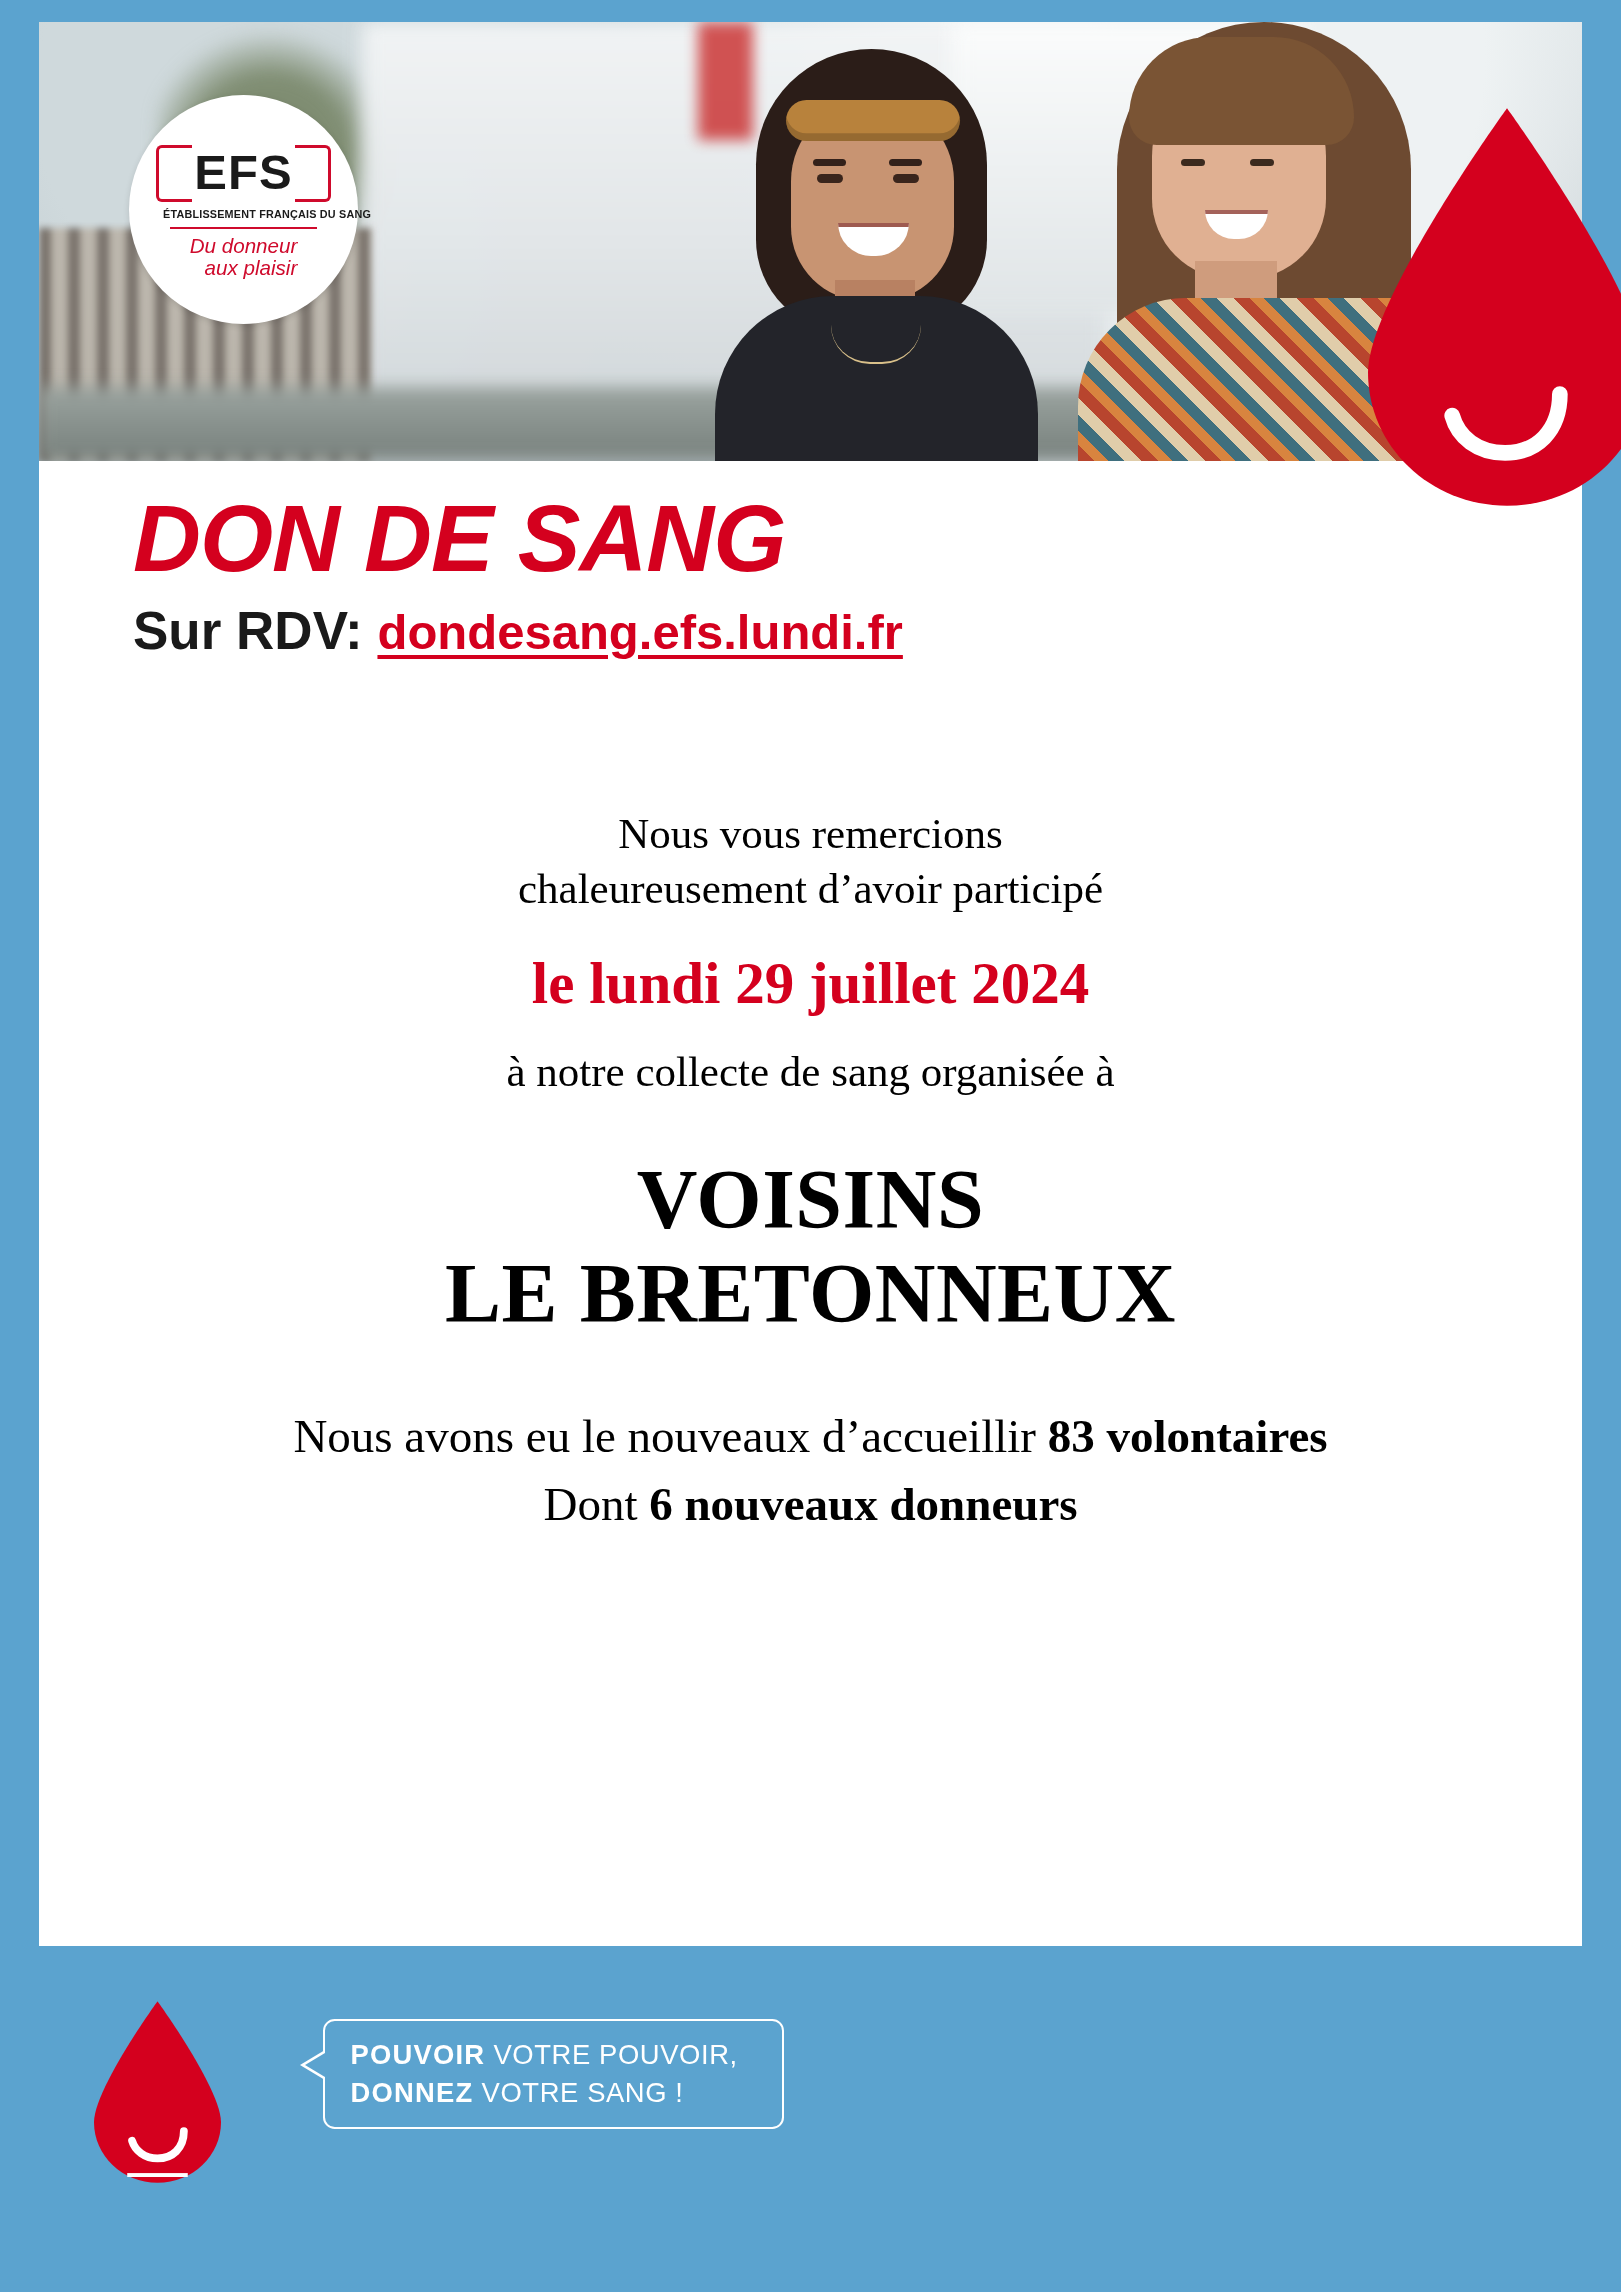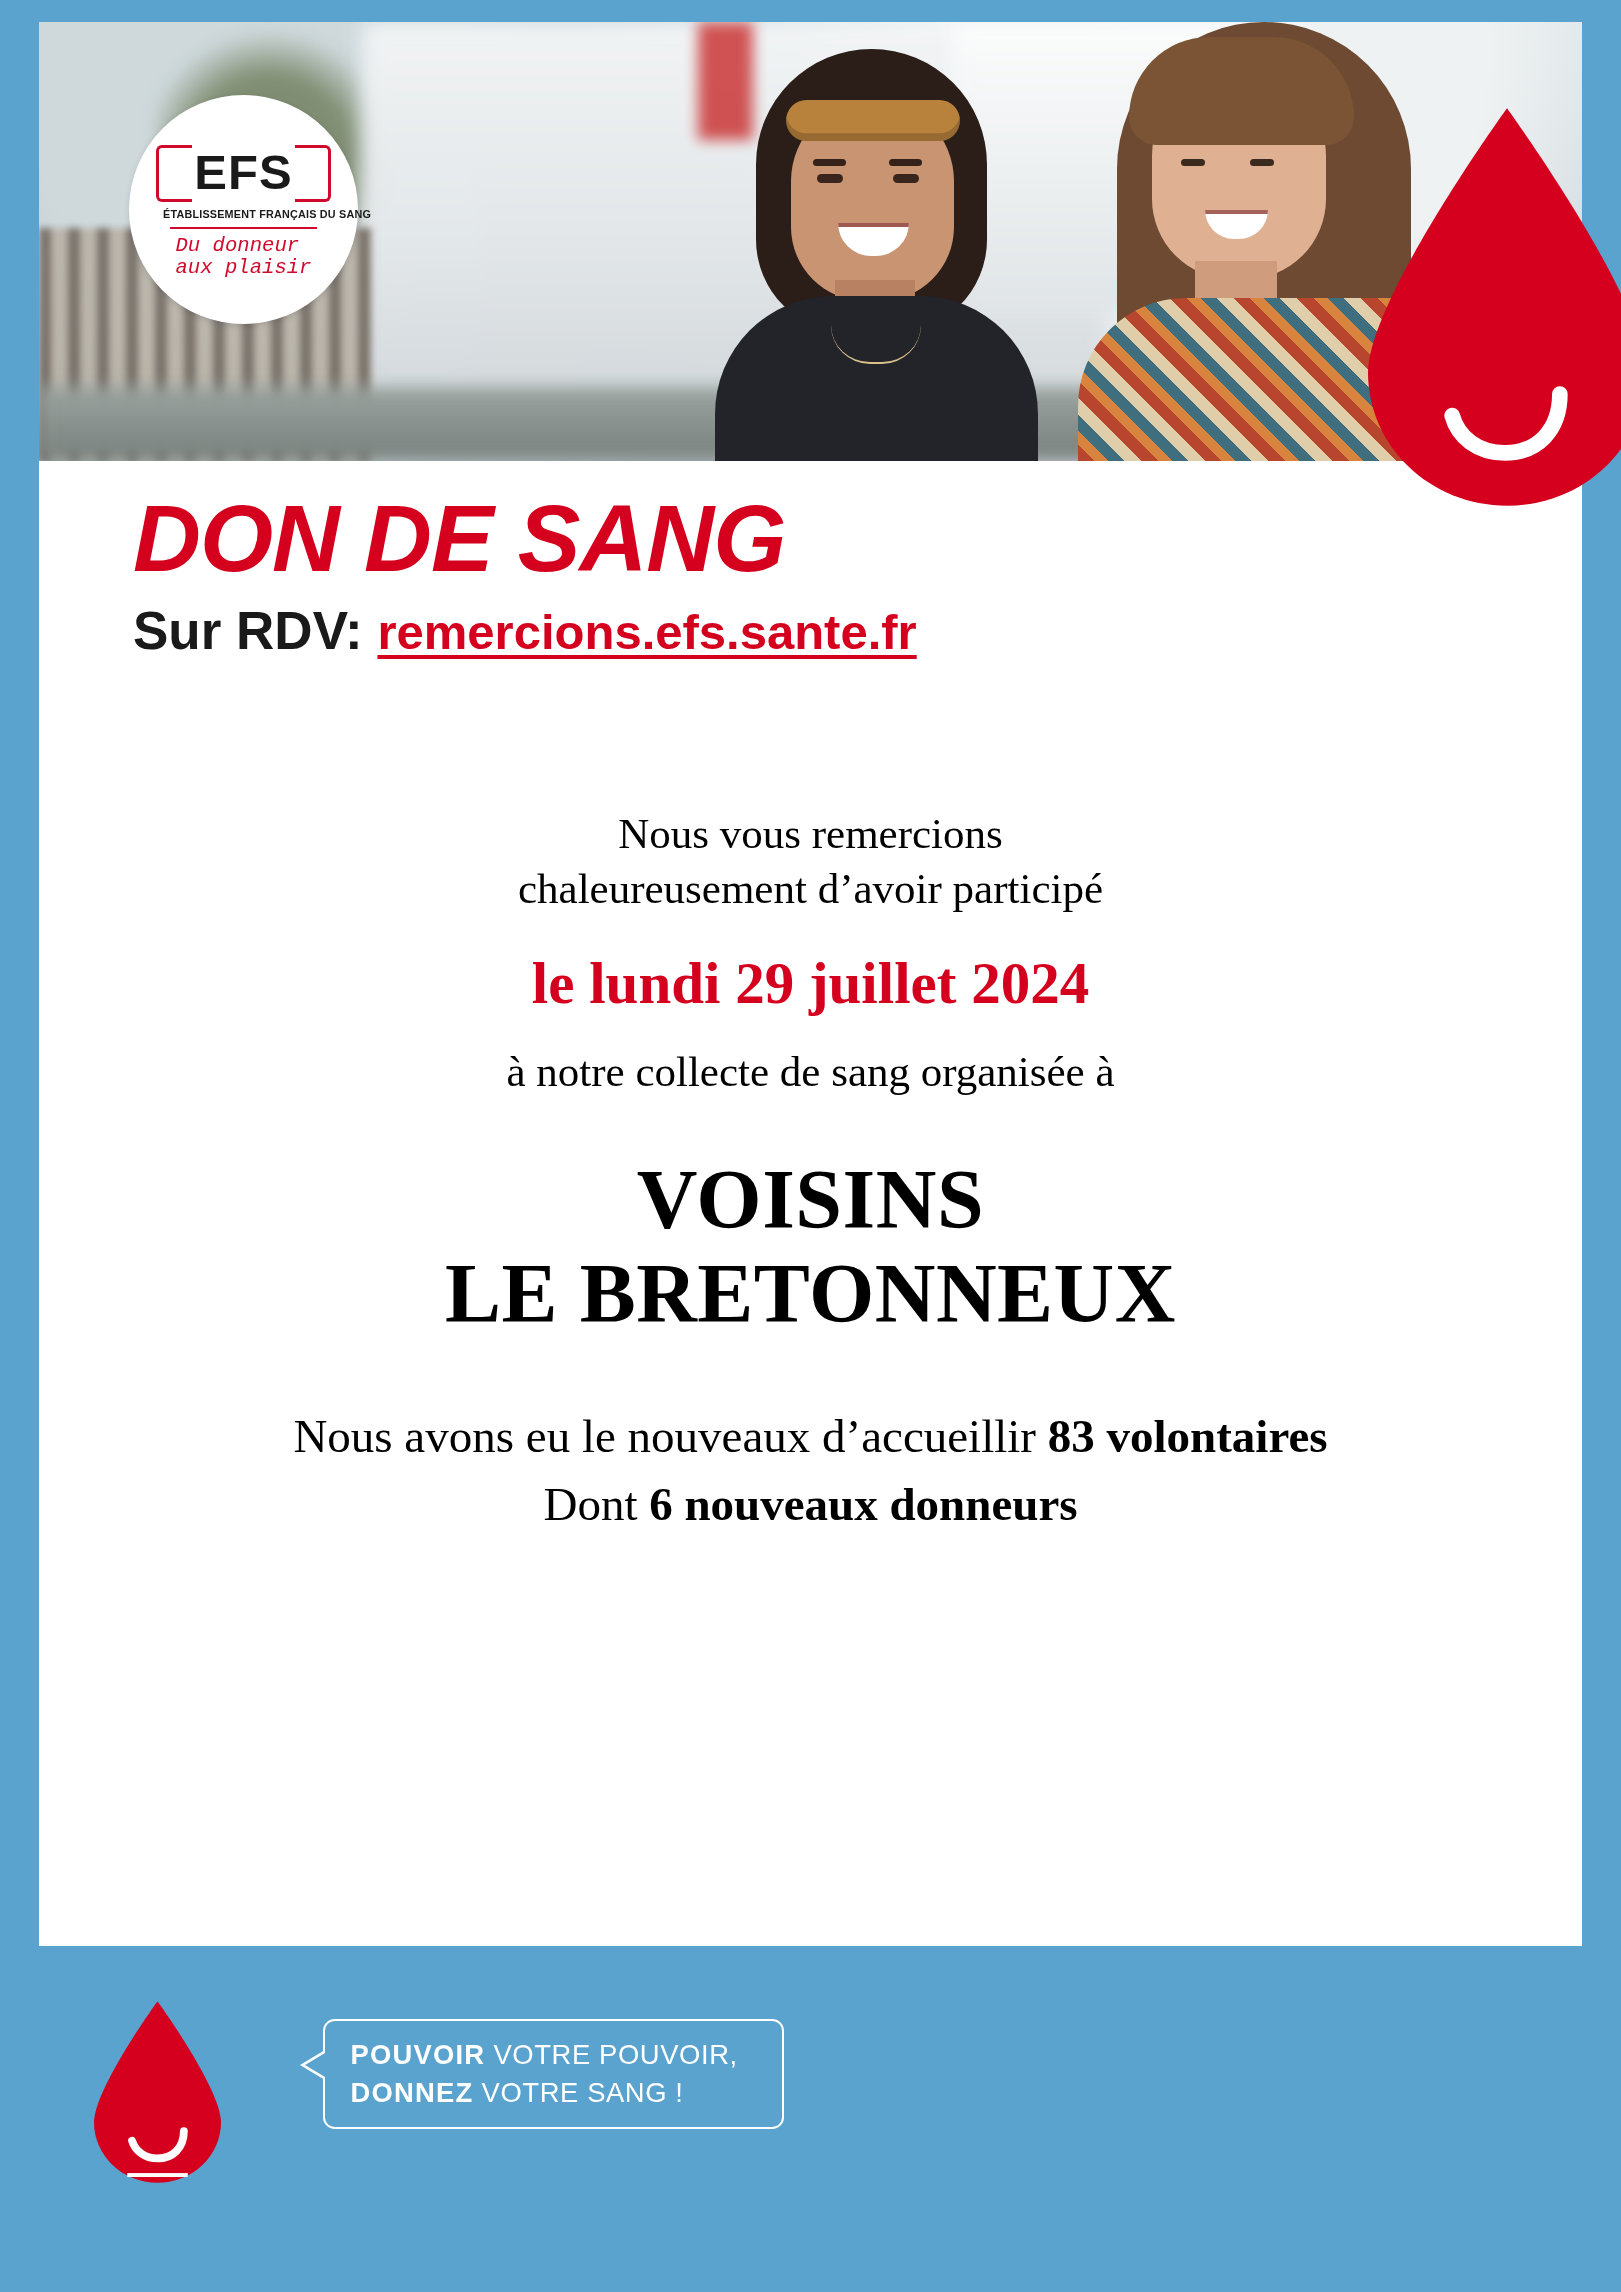--- a/index.html
+++ b/index.html
@@ -237,26 +237,26 @@
     letter-spacing: 0.2px;
     color: #1a1a1a;
     margin-top: 3.9px;
     white-space: nowrap;
     padding-left: 47px;
   }
   .efs-rule {
     width: 147px; height: 2px; background: #cf0a2c; margin: 6.9px 0 5.9px 0;
   }
   .efs-tag {
-    font-family: Liberation Mono, monospace;
+    font-family: Liberation Sans, sans-serif;
     font-style: italic;
     font-size: 20.6px;
     color: #cf0a2c;
     line-height: 1.08;
-    text-align: left;
+    text-align: right;
   }
 
   
   .drop-big {
     position: absolute;
     left: 1329px;
     top: 86px;
     width: 278px;
     height: 398px;
     z-index: 5;
@@ -457,21 +457,21 @@
       <svg viewBox="0 0 284 406" width="278" height="398" aria-hidden="true">
         <path d="M142 0 C142 0 284 196 284 270 C284 345 221 406 142 406 C63 406 0 345 0 270 C0 196 142 0 142 0 Z" fill="#d4001e"></path>
         <path d="M196 292 C196 330 172 352 140 352 C112 352 92 336 86 314" fill="none" stroke="#ffffff" stroke-width="16" stroke-linecap="round"></path>
       </svg>
     </div>
 
     <div class="headline-block">
       <div class="headline">DON DE SANG</div>
       <div class="subline">
         <span>Sur RDV</span><span class="sep">:</span>
-        <span class="url">remercions.efs.sante.fr</span>
+        <span class="url">dondesang.efs.lundi.fr</span>
       </div>
     </div>
 
     <div class="body-block">
       <p class="thanks">
         <span>Nous vous remercions</span><br>
         <span>chaleureusement d’avoir participé</span>
       </p>
       <p class="date">le lundi 29 juillet 2024</p>
       <p class="atour">à notre collecte de sang organisée à</p>

